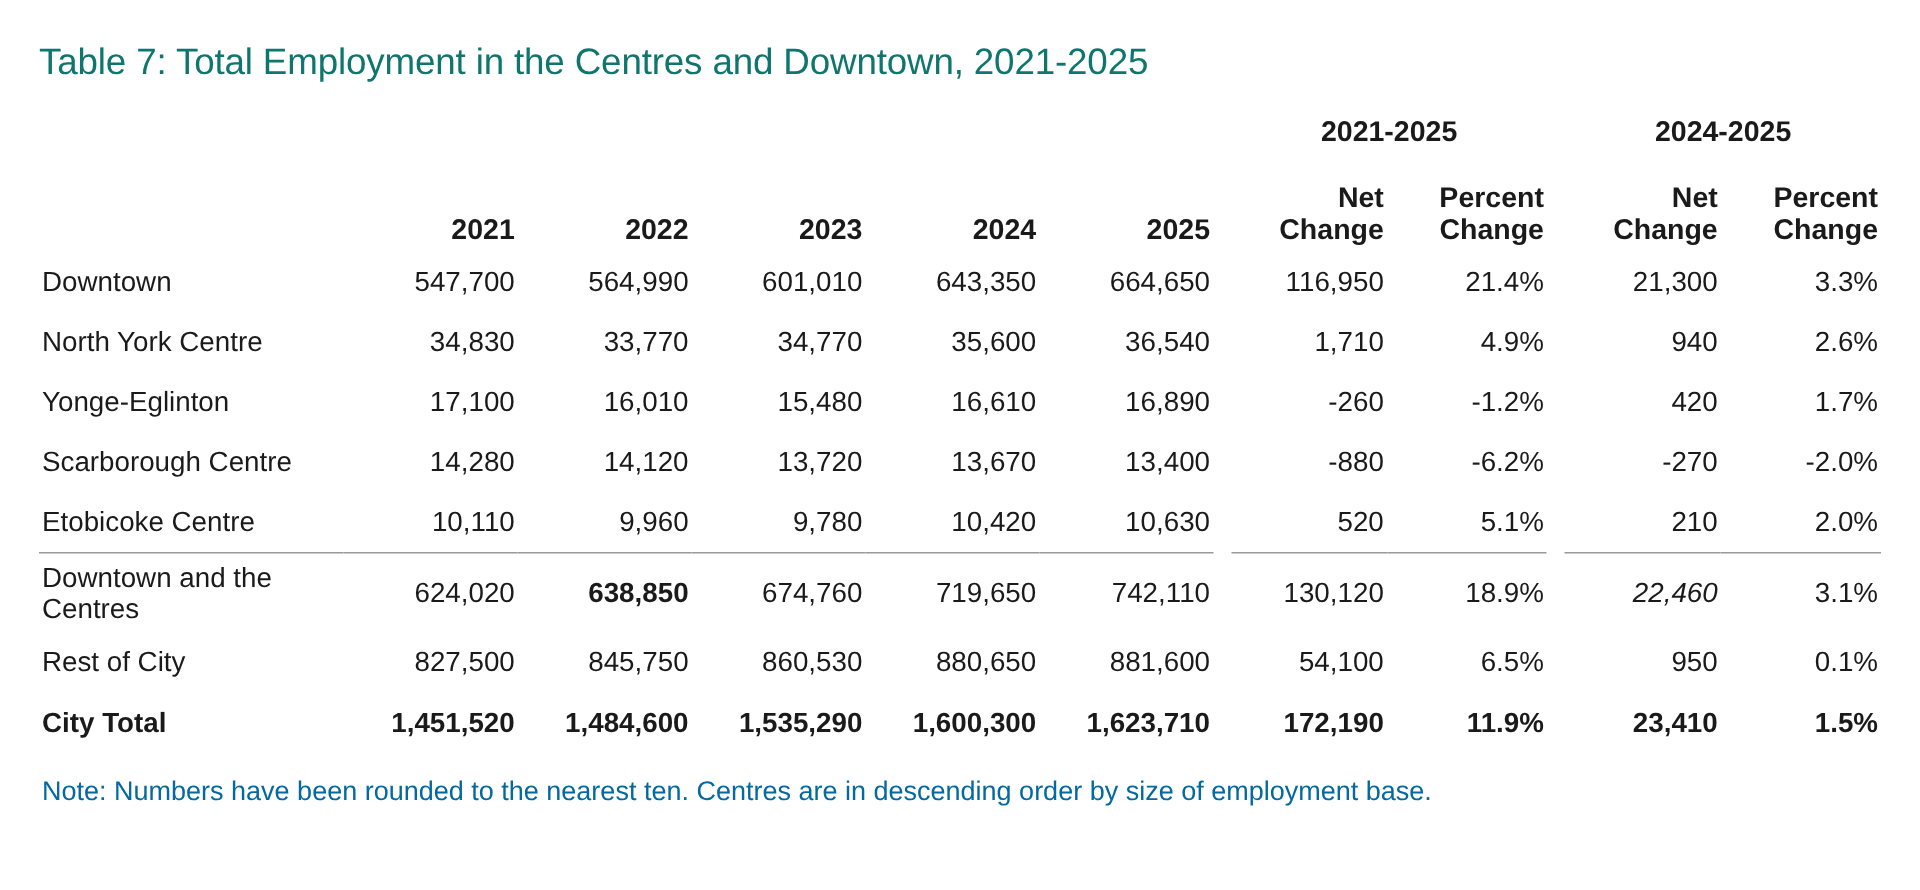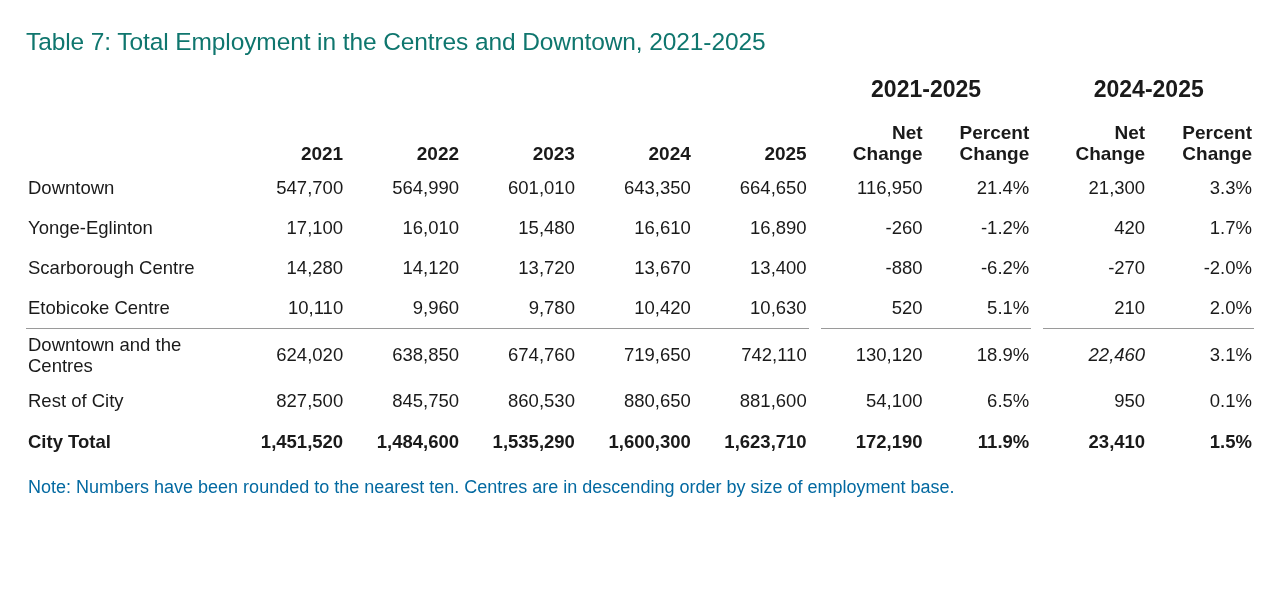--- a/index.html
+++ b/index.html
@@ -63,21 +63,21 @@
   .rule-top  { border-top: 2px solid #8c8c8c; }
   .rule-bot  { border-bottom: 2px solid #8c8c8c; }
   .rule-thin-bot { border-bottom: 1.5px solid #9a9a9a; }
   .rule-dark-bot { border-bottom: 2px solid #6e6e6e; }
   .no-rule { border: 0 !important; }
 
   
   tr.group-head th {
     height: 34px;
     font-weight: bold;
-    font-size: 23px;
+    font-size: 19px;
     text-align: center;
     padding-bottom: 2px;
   }
   tr.col-head th {
     height: 56px;
     font-weight: bold;
     font-size: 19px;
     text-align: right;
     padding-right: 2px;
     padding-bottom: 4px;
@@ -197,20 +197,34 @@
         <td>643,350</td>
         <td>664,650</td>
         <td class="gap"></td>
         <td>116,950</td>
         <td>21.4%</td>
         <td class="gap"></td>
         <td>21,300</td>
         <td>3.3%</td>
       </tr>
 
+      <tr class="data-row">
+        <td class="lbl">North York Centre</td>
+        <td>34,830</td>
+        <td>33,770</td>
+        <td>34,770</td>
+        <td>35,600</td>
+        <td>36,540</td>
+        <td class="gap"></td>
+        <td>1,710</td>
+        <td>4.9%</td>
+        <td class="gap"></td>
+        <td>940</td>
+        <td>2.6%</td>
+      </tr>
 
       <tr class="data-row">
         <td class="lbl">Yonge-Eglinton</td>
         <td>17,100</td>
         <td>16,010</td>
         <td>15,480</td>
         <td>16,610</td>
         <td>16,890</td>
         <td class="gap"></td>
         <td>-260</td>
@@ -246,21 +260,21 @@
         <td>520</td>
         <td>5.1%</td>
         <td class="gap"></td>
         <td>210</td>
         <td>2.0%</td>
       </tr>
 
       <tr class="data-row tall">
         <td class="lbl rule-thin-bot" style="border-top:1.5px solid #9a9a9a;">Downtown and the Centres</td>
         <td class="rule-thin-bot" style="border-top:1.5px solid #9a9a9a;">624,020</td>
-        <td class="rule-thin-bot" style="border-top:1.5px solid #9a9a9a;">638,850</td>
+        <td class="rule-thin-bot" style="border-top:1.5px solid #9a9a9a;font-weight:bold;">638,850</td>
         <td class="rule-thin-bot" style="border-top:1.5px solid #9a9a9a;">674,760</td>
         <td class="rule-thin-bot" style="border-top:1.5px solid #9a9a9a;">719,650</td>
         <td class="rule-thin-bot" style="border-top:1.5px solid #9a9a9a;">742,110</td>
         <td class="gap"></td>
         <td class="rule-thin-bot" style="border-top:1.5px solid #9a9a9a;">130,120</td>
         <td class="rule-thin-bot" style="border-top:1.5px solid #9a9a9a;">18.9%</td>
         <td class="gap"></td>
         <td class="rule-thin-bot" style="border-top:1.5px solid #9a9a9a;font-style:italic;">22,460</td>
         <td class="rule-thin-bot" style="border-top:1.5px solid #9a9a9a;">3.1%</td>
       </tr>

